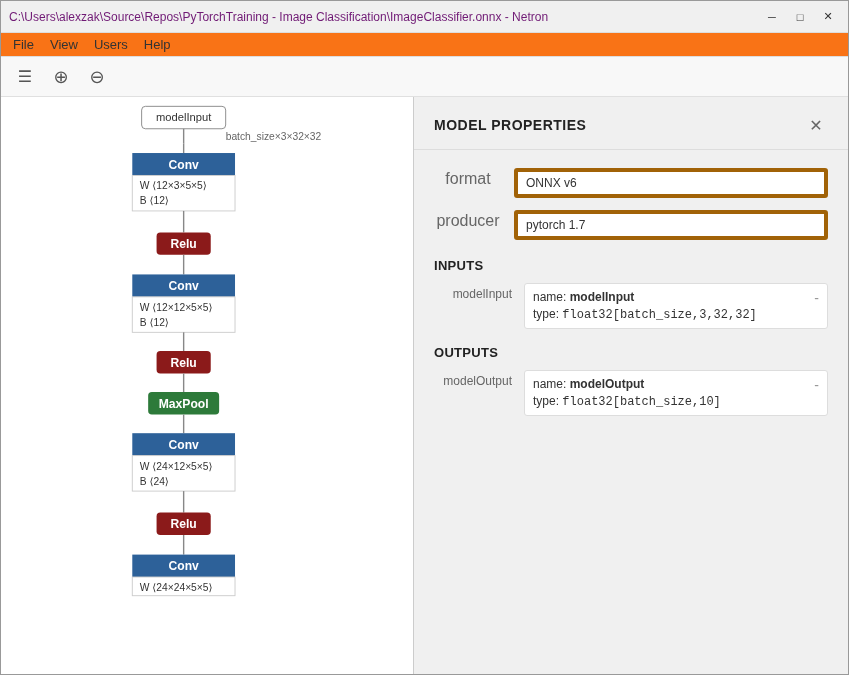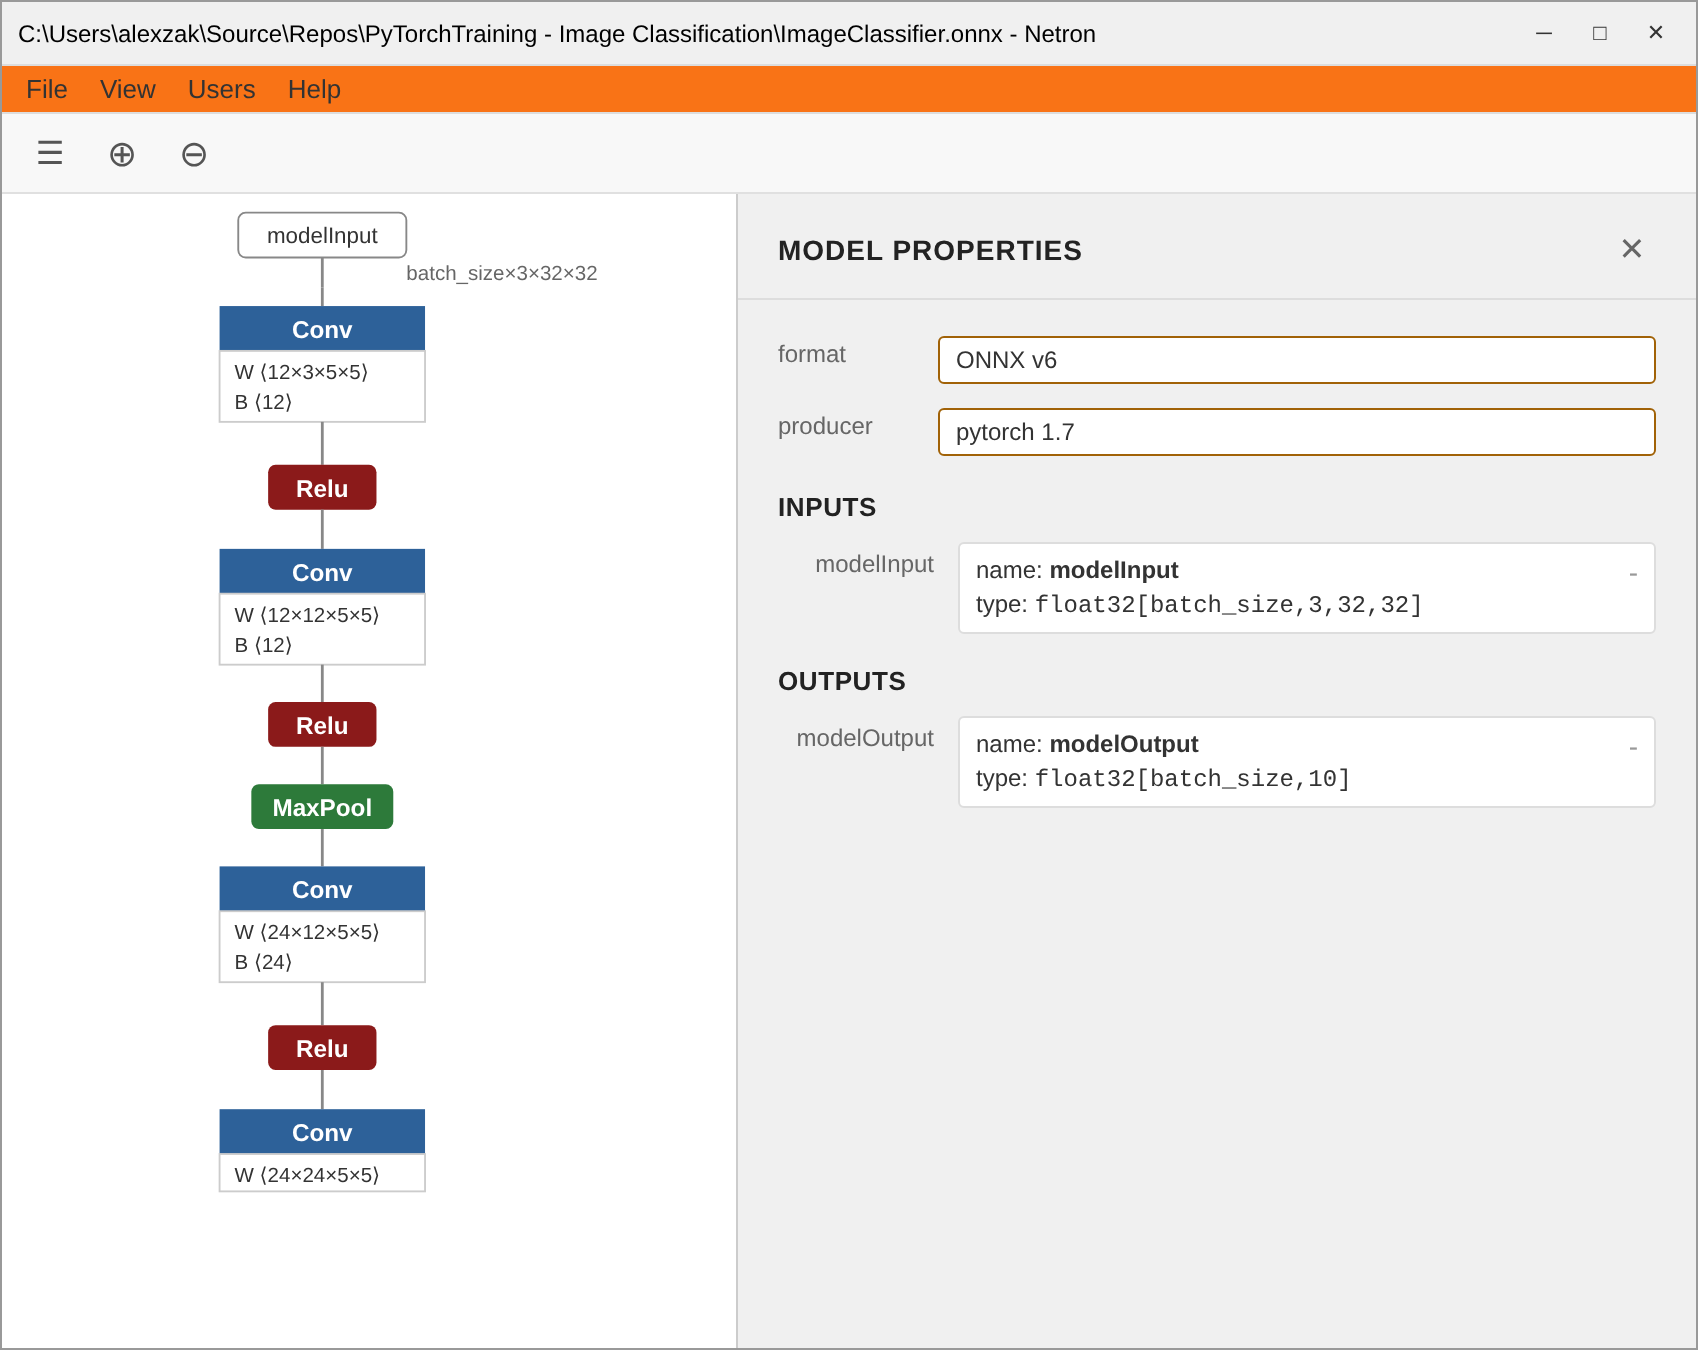--- a/index.html
+++ b/index.html
@@ -19,21 +19,21 @@
       height: 32px;
       display: flex;
       align-items: center;
       padding: 0 8px;
       border-bottom: 1px solid #ddd;
       user-select: none;
     }
     .title-bar-text {
       flex: 1;
       font-size: 12px;
-      color: #000000;
+      color: #701a75;
     }
     .title-bar-controls {
       display: flex;
       gap: 4px;
     }
     .title-bar-btn {
       width: 24px;
       height: 22px;
       border: none;
       background: transparent;
@@ -95,21 +95,21 @@
     
     .graph-area {
       flex: 1;
       background: #ffffff;
       overflow: hidden;
       position: relative;
     }
 
     
     .properties-panel {
-      width: 480px;
+      width: 435px;
       background: #f0f0f0;
       border-left: 1px solid #ccc;
       display: flex;
       flex-direction: column;
       overflow-y: auto;
     }
 
     .panel-header {
       display: flex;
       align-items: center;
@@ -141,30 +141,30 @@
     }
 
     .prop-row {
       display: flex;
       align-items: flex-start;
       padding: 6px 20px;
     }
     .prop-label {
       width: 80px;
       color: #666;
-      font-size: 12px;
-      text-align: left;
+      font-size: 16px;
+      text-align: center;
       padding-right: 12px;
       flex-shrink: 0;
       padding-top: 2px;
     }
     .prop-value-box {
       flex: 1;
       background: white;
-      border: 1px solid #a16207;
+      border: 4px solid #a16207;
       border-radius: 3px;
       padding: 4px 8px;
       font-size: 12px;
       color: #333;
     }
 
     .section-header {
       padding: 12px 20px 6px 20px;
       font-size: 13px;
       font-weight: bold;

